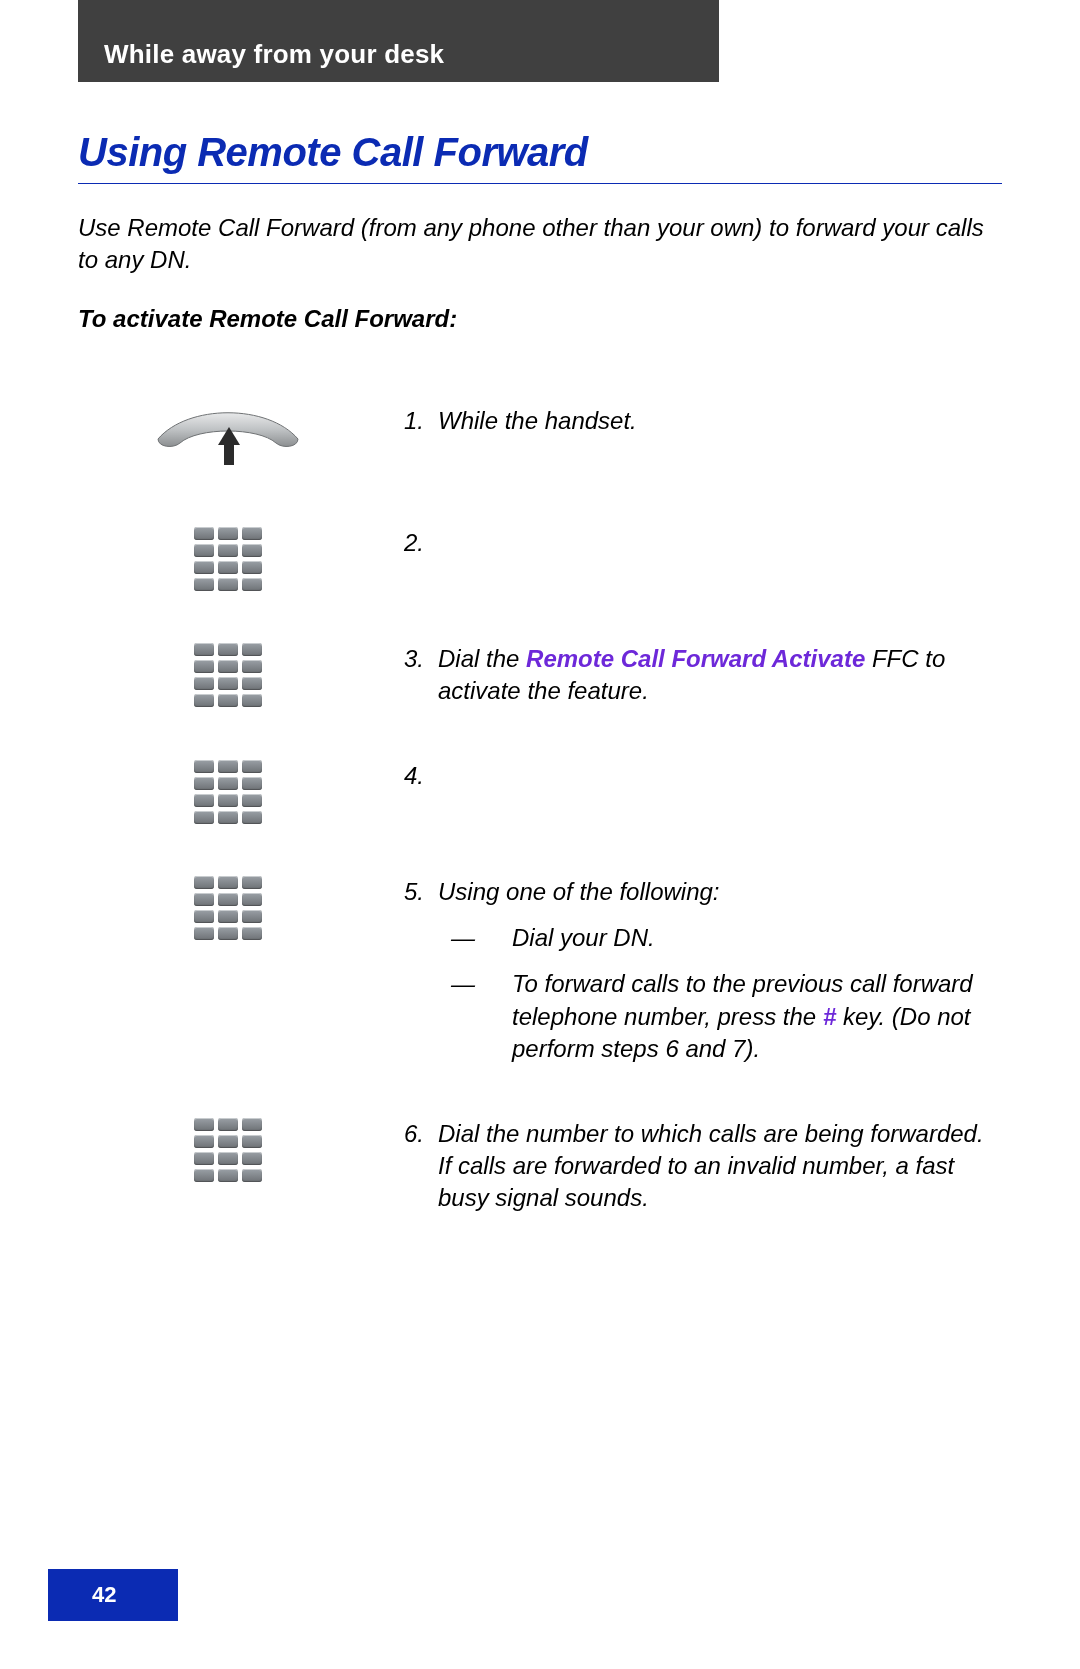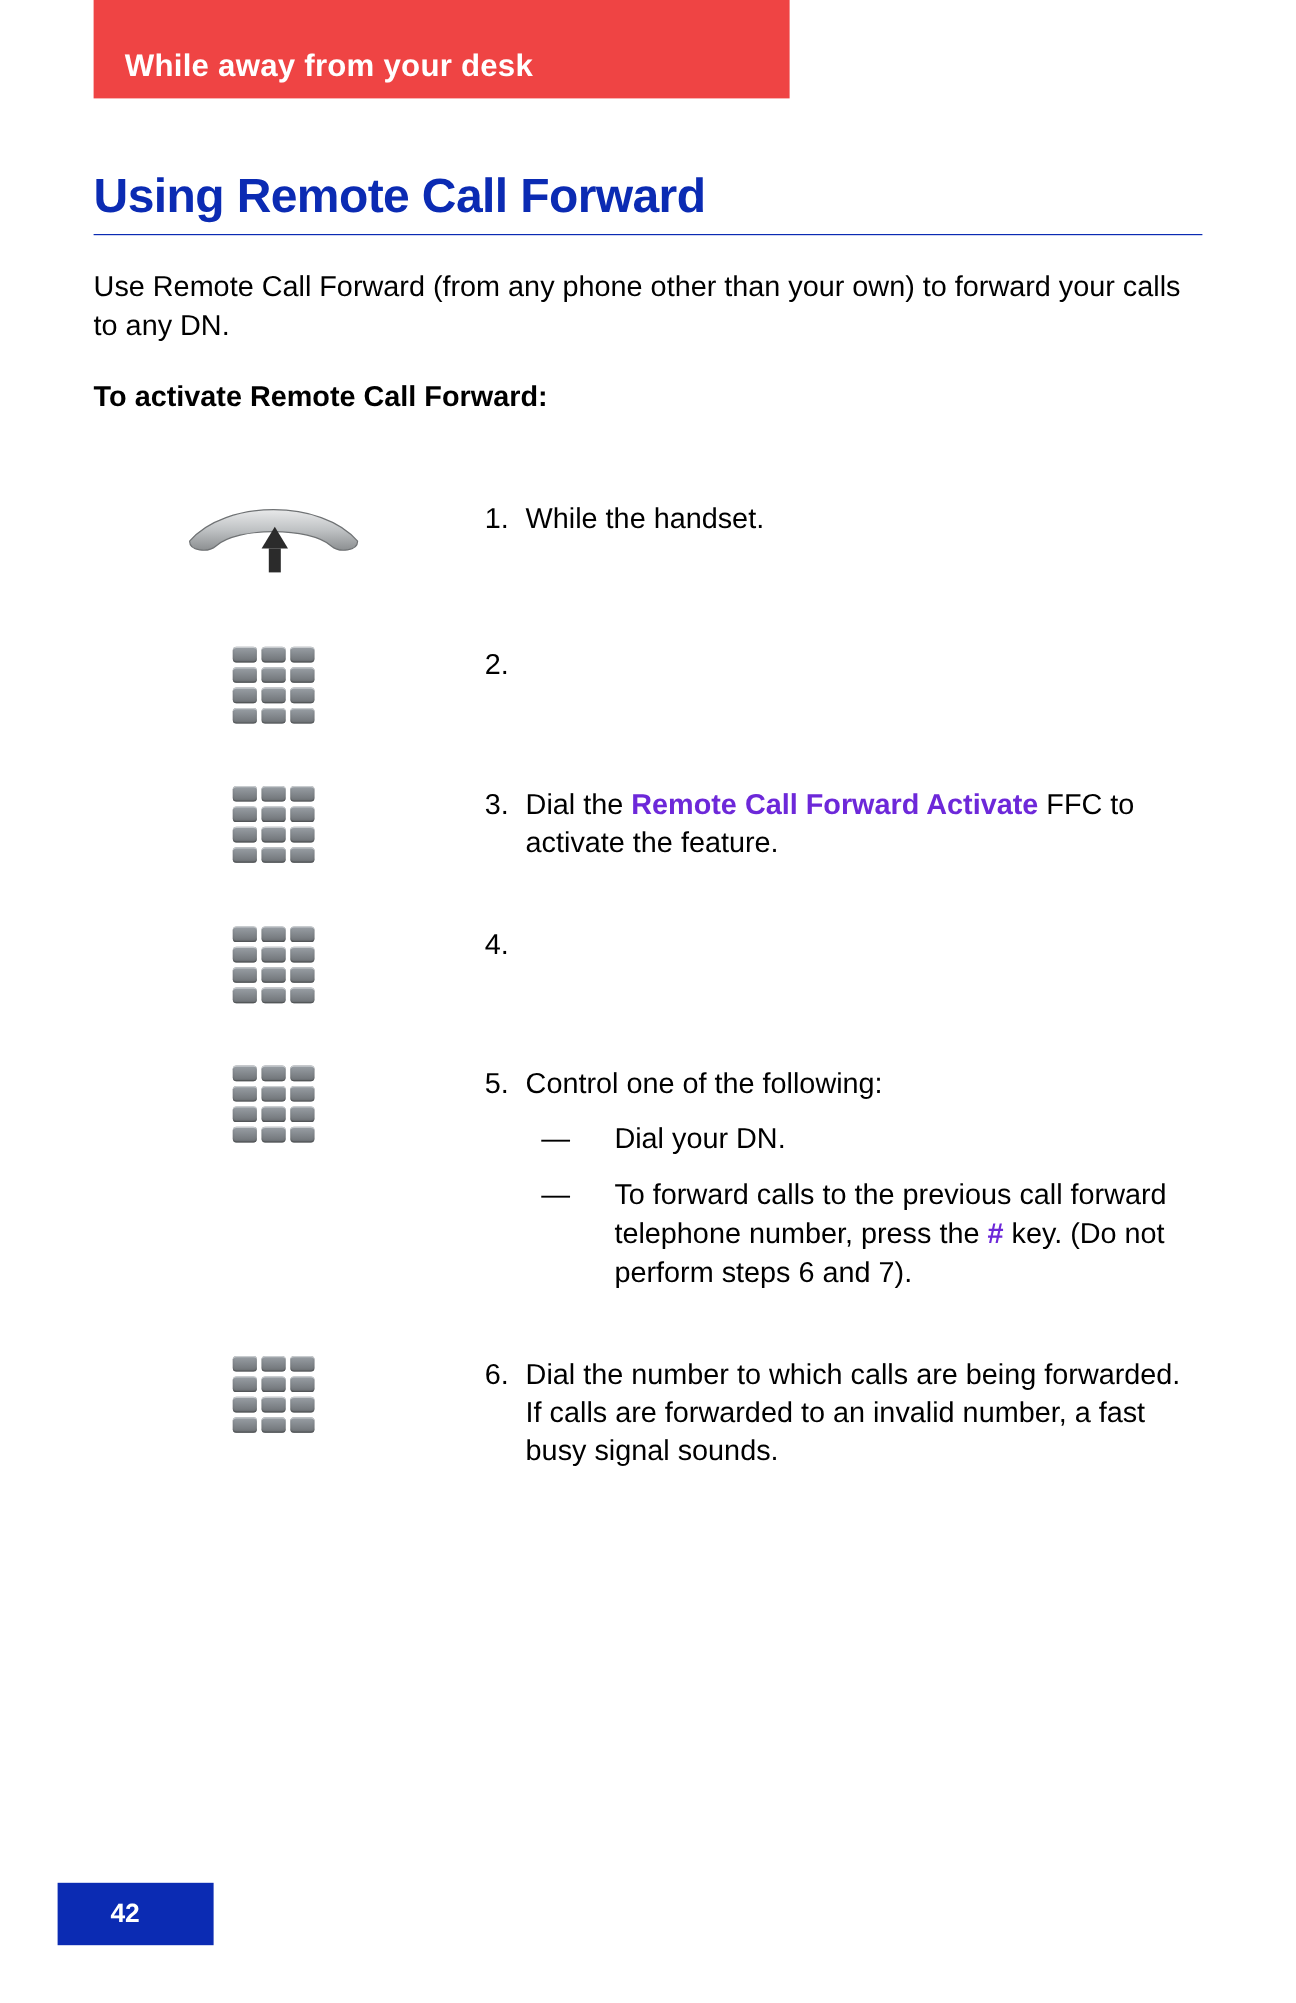--- a/index.html
+++ b/index.html
@@ -9,39 +9,40 @@
     font-family: Arial, Helvetica, sans-serif;
     width: 1080px;
     height: 1669px;
     position: relative;
     color: #000;
   }
   .header-bar {
     position: absolute;
     top: 0;
     left: 78px;
-    width: 580px;
+    width: 641px;
     height: 82px;
-    background: #ef4444;
+    background: #404040;
     display: flex;
     align-items: flex-end;
     padding: 0 0 12px 26px;
     box-sizing: border-box;
   }
   .header-bar span {
     color: #fff;
     font-weight: bold;
     font-size: 26px;
     letter-spacing: 0.2px;
   }
   .content {
     position: absolute;
-    top: 132px;
+    top: 120px;
     left: 78px;
     right: 78px;
+    font-style: italic;
   }
   .title {
     color: #0b2bb3;
     font-weight: 800;
     font-size: 40px;
     margin: 10px 0 8px 0;
     letter-spacing: -0.5px;
   }
   .title-rule {
     border: none;
@@ -279,21 +280,21 @@
             <div></div>
             <div></div>
             <div></div>
             <div></div>
             <div></div>
             <div></div>
         </div>
       </div>
       <div class="num-col">5.</div>
       <div class="text-col">
-        <span>Control one of the following:</span>
+        <span>Using one of the following:</span>
         <div class="sublist">
           <div class="subitem">
             <div class="dash">—</div>
             <div class="subtext">Dial your DN.</div>
           </div>
           <div class="subitem">
             <div class="dash">—</div>
             <div class="subtext">
               <span>To forward calls to the previous call forward telephone number, press the </span><span class="highlight">#</span><span> key. (Do not perform steps 6 and 7).</span>
             </div>

